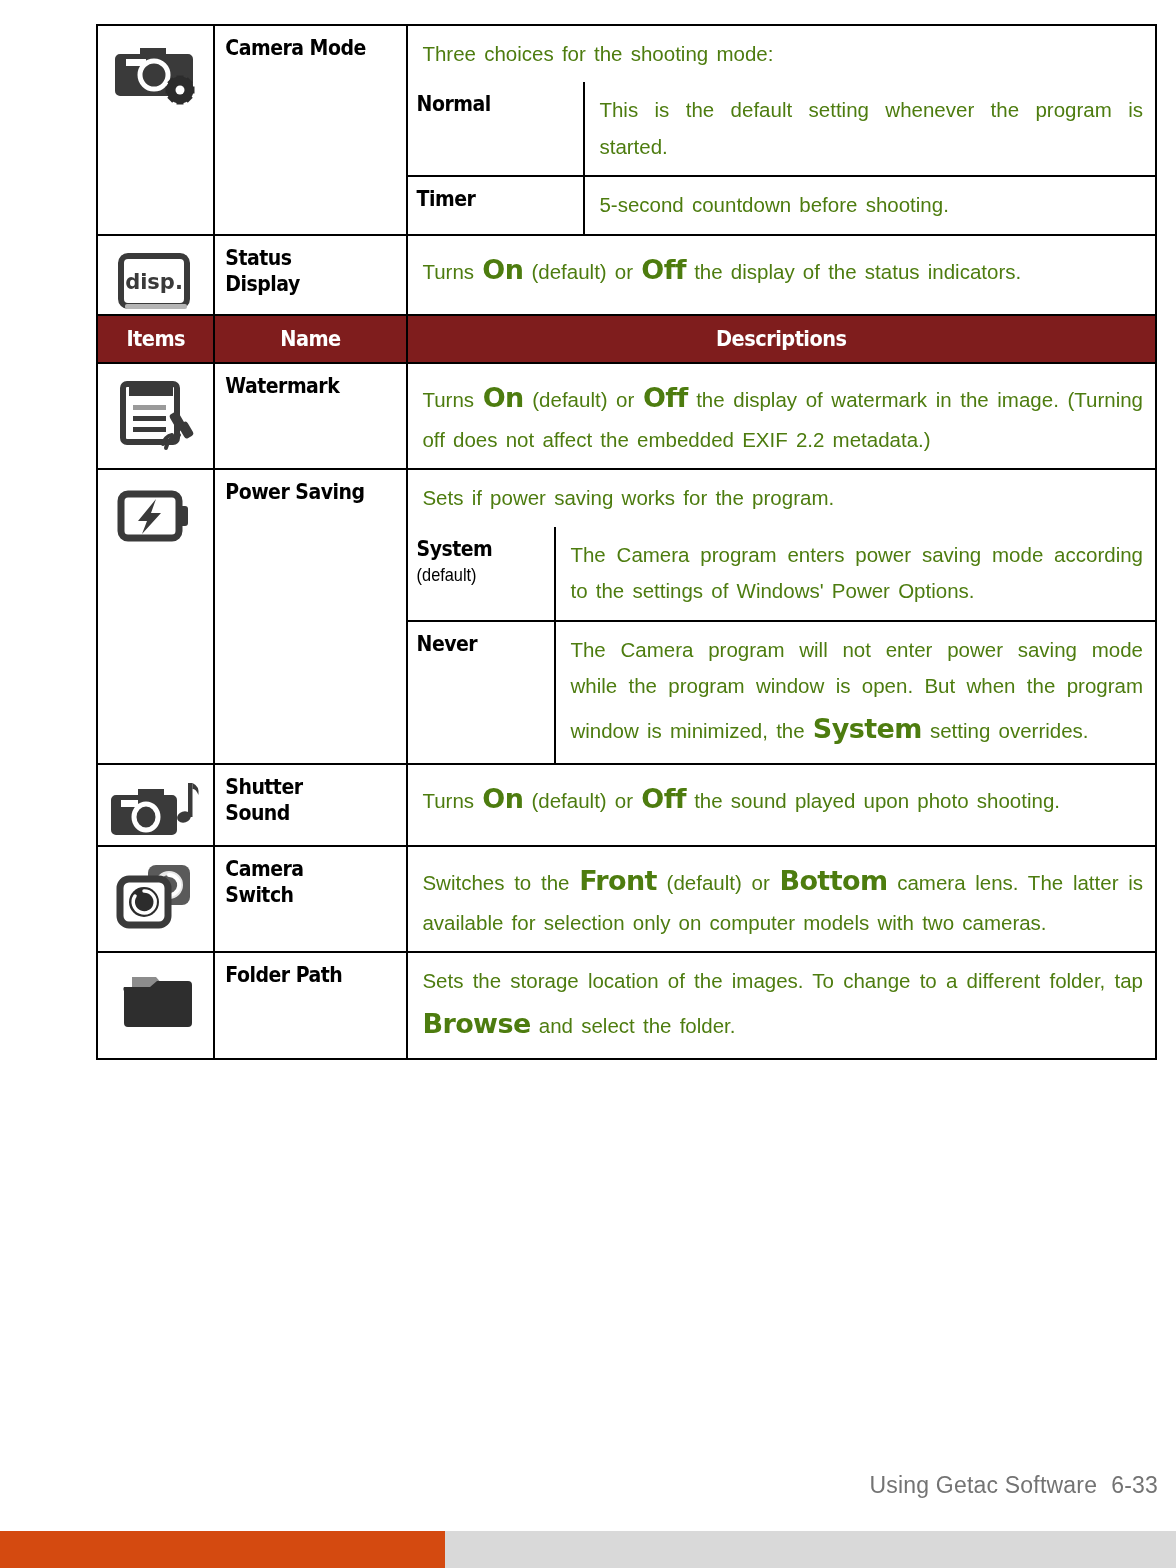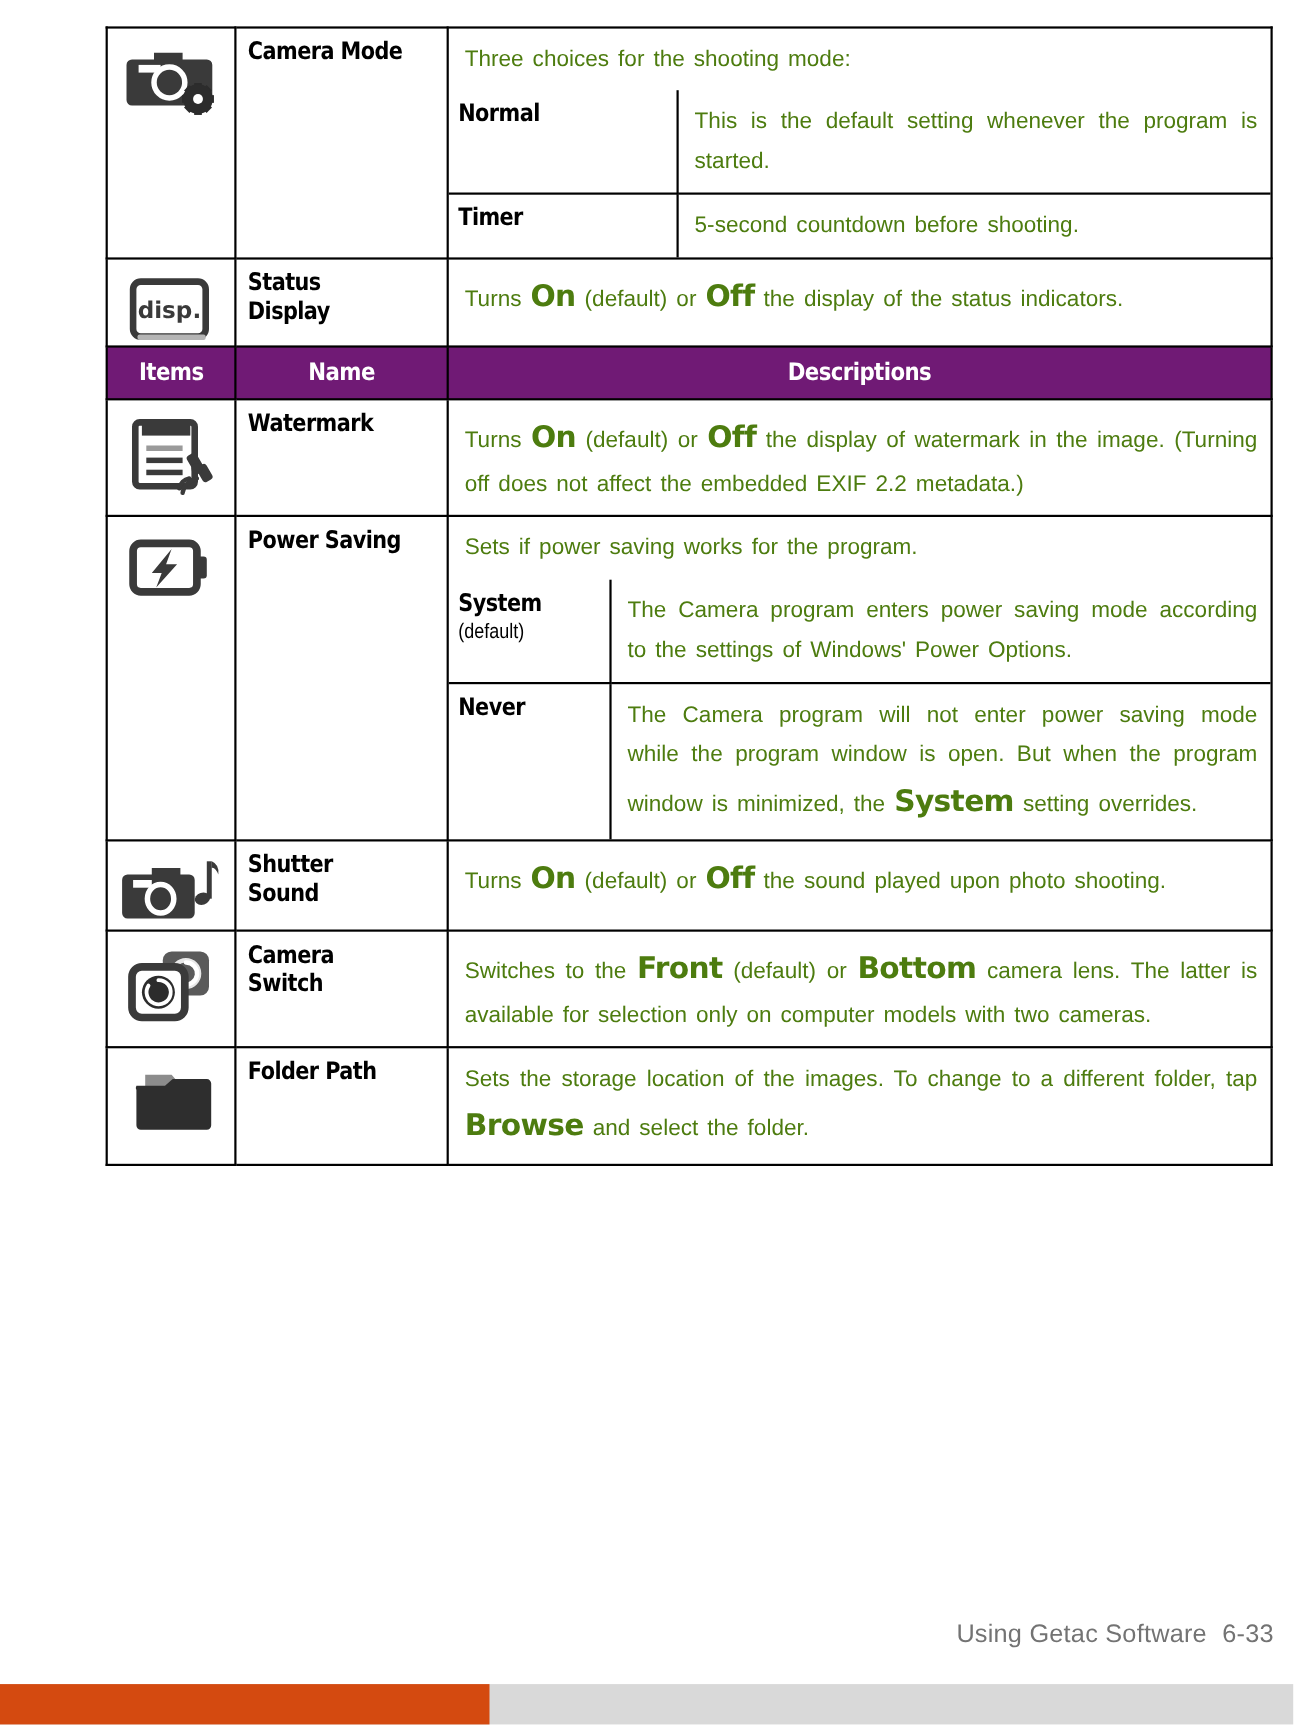--- a/index.html
+++ b/index.html
@@ -101,21 +101,21 @@
   .desc-txt.nojust { text-align: left; }
   .desc-txt b {
     font-family: "DejaVu Sans", sans-serif;
     font-weight: bold;
     letter-spacing: -0.6px;
     font-size: 27px;
   }
 
   
   tr.hdr td {
-    background: #701a75;
+    background: #7f1d1d;
     border-color: #000;
     height: 48px;
     vertical-align: middle;
   }
   .hdr-txt {
     font-family: "DejaVu Sans", sans-serif;
     font-weight: bold;
     font-size: 22px;
     letter-spacing: -0.6px;
     color: #ffffff;
@@ -195,21 +195,21 @@
         </div>
       </td>
       <td class="c-name">
         <div class="name-txt">Camera Mode</div>
       </td>
       <td class="c-desc">
         <div class="desc-txt nojust">Three choices for the shooting mode:</div>
         <table class="sub">
           <tbody>
                 <tr>
-            <td class="sub-name" style="width:208px">
+            <td class="sub-name" style="width:176px">
               <div class="sub-name-txt">Normal</div>
             </td>
             <td>
               <div class="desc-txt">This is the default setting whenever the program is started.</div>
             </td>
           </tr>
           <tr>
             <td class="sub-name" style="width:190px">
               <div class="sub-name-txt">Timer</div>
             </td>

